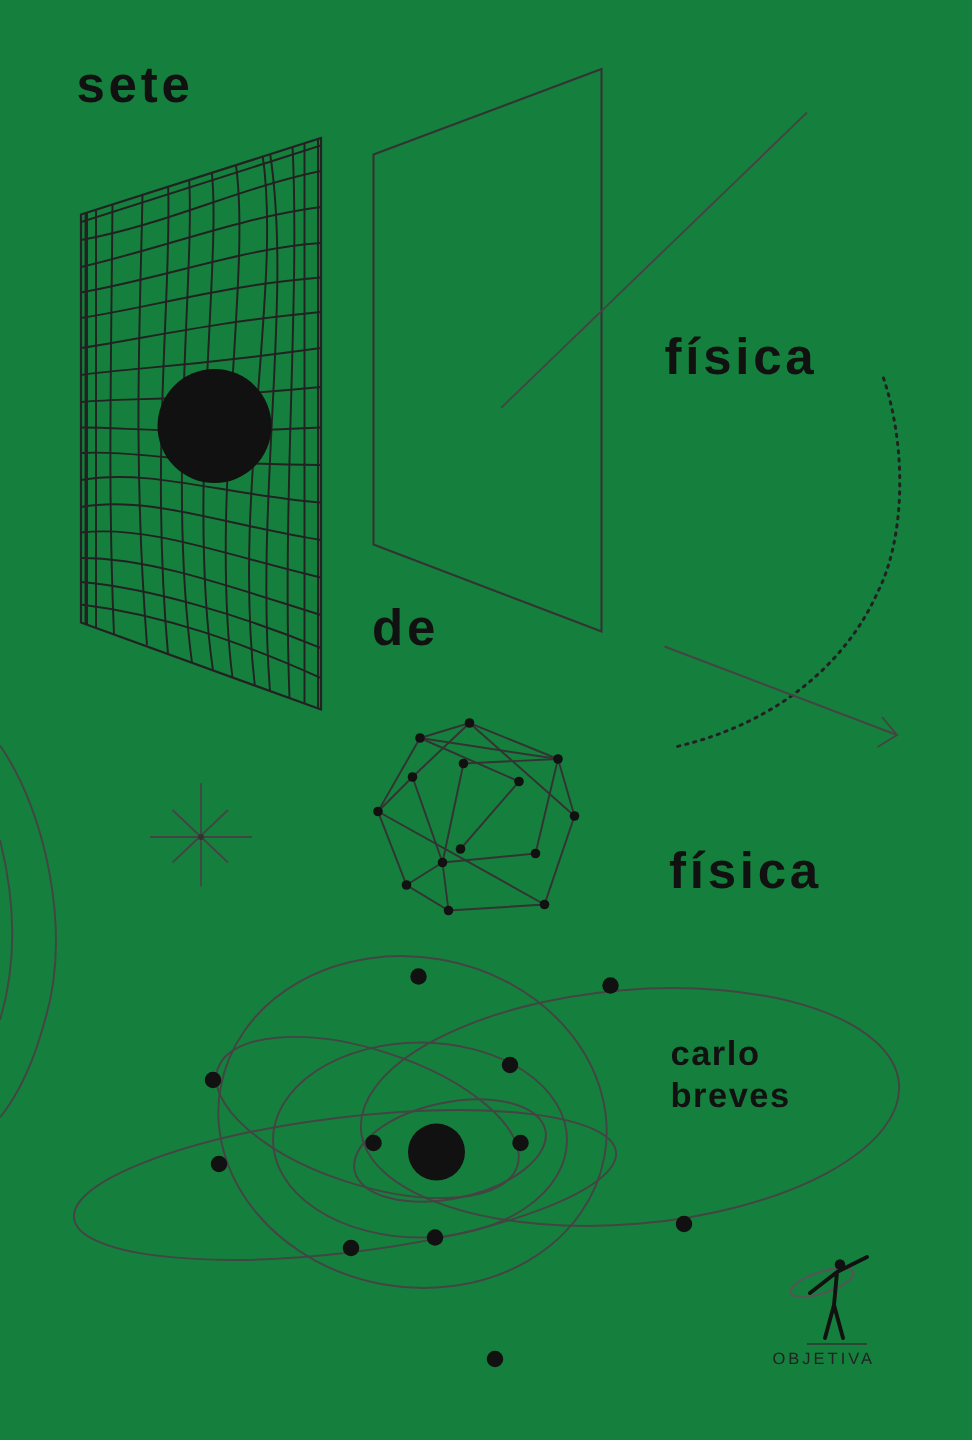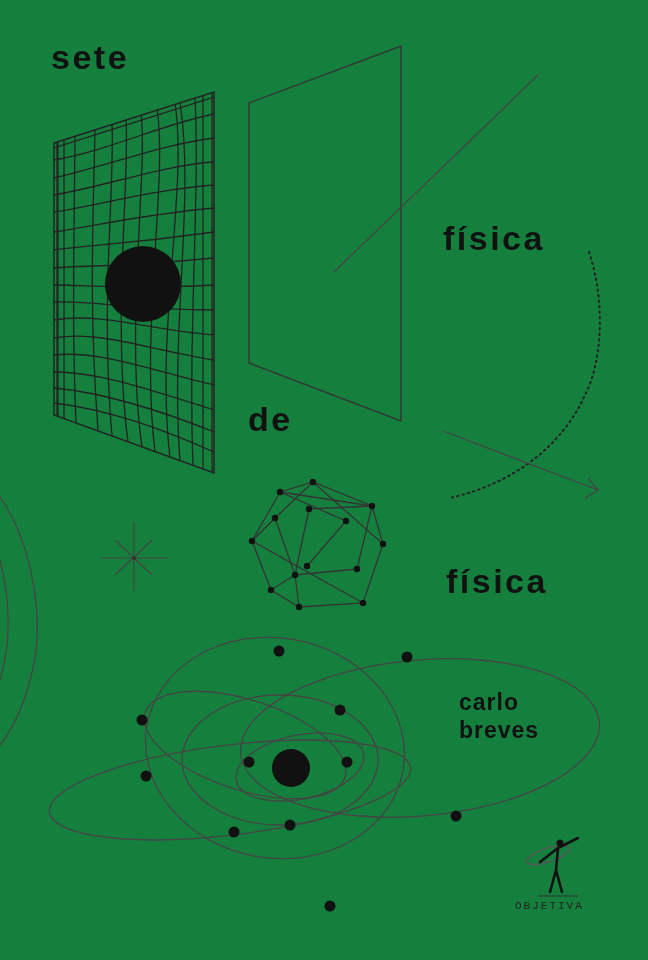--- a/index.html
+++ b/index.html
@@ -19,27 +19,27 @@
     .author {
       position: absolute;
       font-family: "Liberation Sans", sans-serif;
       font-weight: 700;
       font-size: 23px;
       letter-spacing: 1px;
       color: #111;
       line-height: 28px;
       left: 447px; top: 688px;
     }
-    .author span { display: block; margin-left: 12px; }
+    .author span { display: block; }
     .publisher {
       position: absolute;
       left: 515px; top: 900px;
       width: 60px;
       text-align: center;
-      font-family: Liberation Mono, monospace;
+      font-family: Liberation Sans, sans-serif;
       font-size: 11px;
       letter-spacing: 2px;
       color: #222;
     }
   </style>
 </head>
 <body>
 
 <div class="cover">
 

